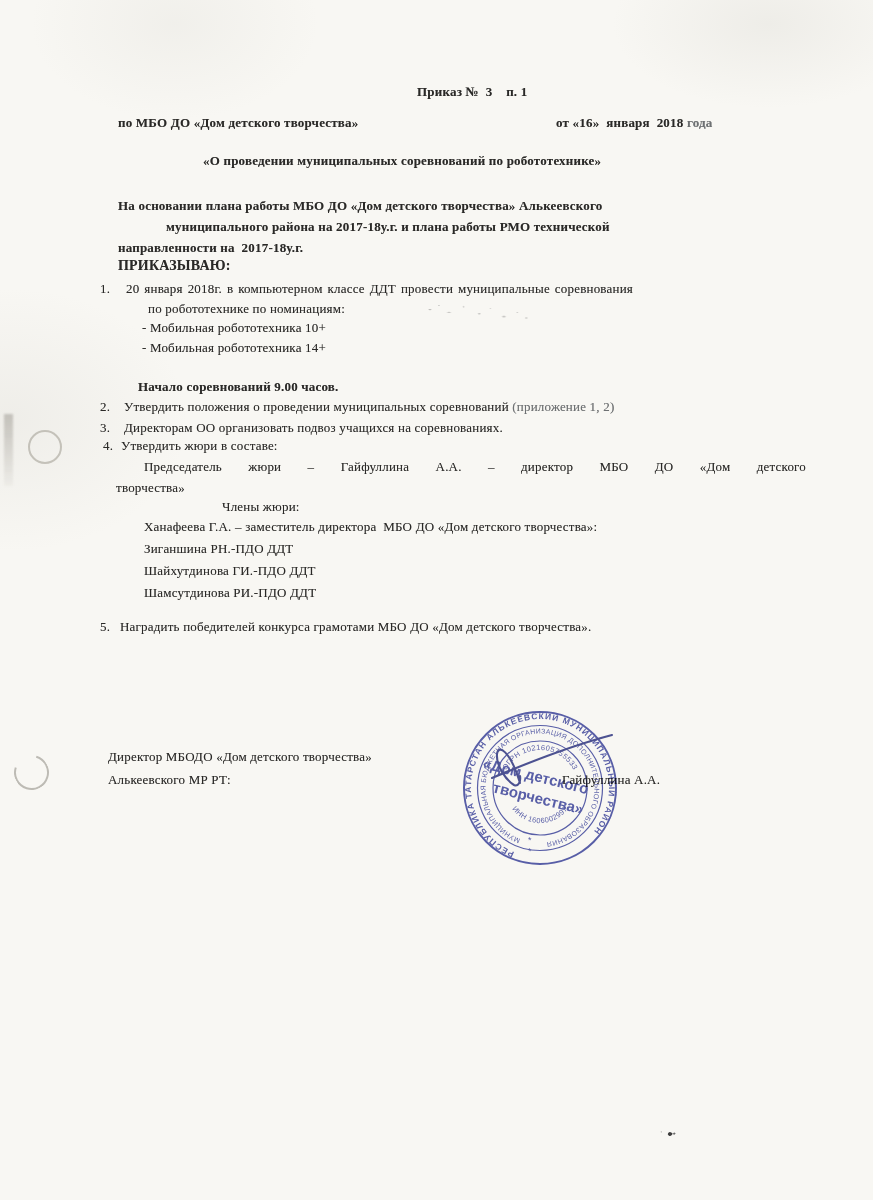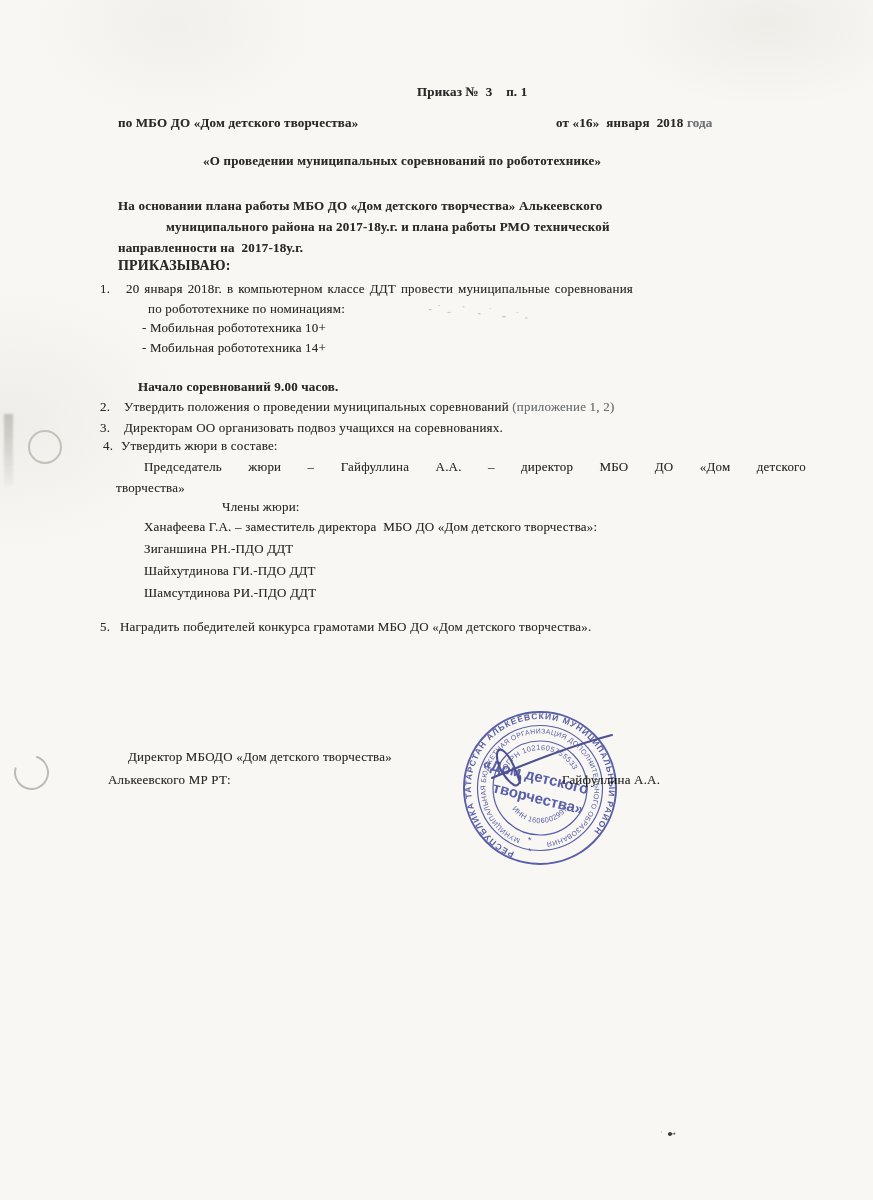--- a/index.html
+++ b/index.html
@@ -130,21 +130,21 @@
   <div class="line" style="left:222px;top:497px;">Члены жюри:</div>
 
   <div class="line" style="left:144px;top:517px;">Ханафеева Г.А. – заместитель директора  МБО ДО «Дом детского творчества»:</div>
   <div class="line" style="left:144px;top:539px;">Зиганшина РН.-ПДО ДДТ</div>
   <div class="line" style="left:144px;top:561px;">Шайхутдинова ГИ.-ПДО ДДТ</div>
   <div class="line" style="left:144px;top:583px;text-align:center;">Шамсутдинова РИ.-ПДО ДДТ</div>
 
   <div class="line" style="left:100px;top:617px;">5.</div>
   <div class="line" style="left:120px;top:617px;">Наградить победителей конкурса грамотами МБО ДО «Дом детского творчества».</div>
 
-  <div class="line" style="left:108px;top:747px;margin-left:20px;">Директор МБОДО «Дом детского творчества»</div>
+  <div class="line" style="left:108px;top:747px;">Директор МБОДО «Дом детского творчества»</div>
   <div class="line" style="left:108px;top:770px;">Алькеевского МР РТ:</div>
   <div class="line" style="left:562px;top:770px;">Гайфуллина А.А.</div>
 
   <div class="stamp-wrap">
     <svg viewBox="0 0 200 200" width="200" height="200" xmlns="http://www.w3.org/2000/svg">
       <defs>
         <path id="ringOuter" d="M 100,169 A 69 69 0 1 1 100,31 A 69 69 0 1 1 100,169"></path>
         <path id="ringMiddle" d="M 100,154.5 A 54.5 54.5 0 1 1 100,45.5 A 54.5 54.5 0 1 1 100,154.5"></path>
         <path id="arcOgrn" d="M 62,100 A 38 38 0 0 1 138,100"></path>
         <path id="arcInn" d="M 65,100 A 35 35 0 0 0 135,100"></path>

